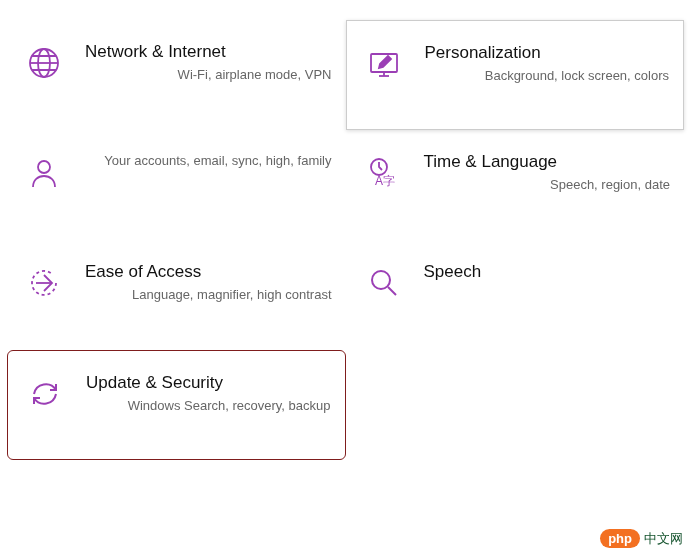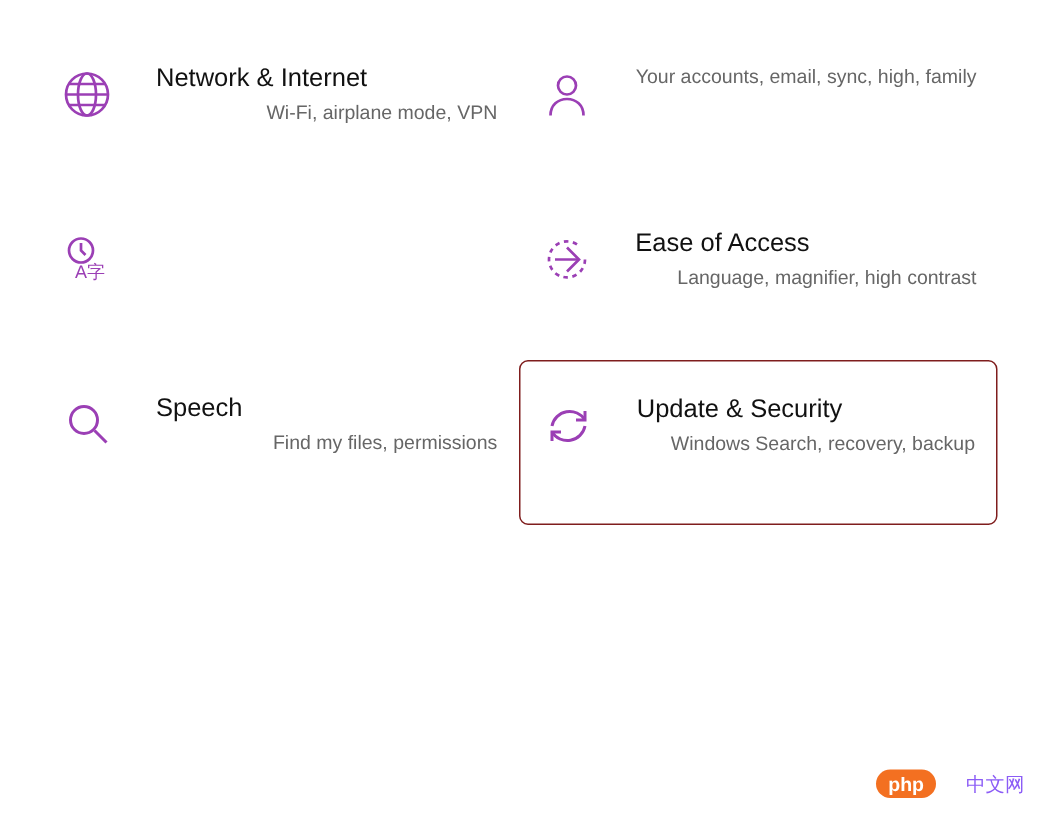--- a/index.html
+++ b/index.html
@@ -6,21 +6,21 @@
     body {
       width: 691px;
       height: 556px;
       font-family: "Segoe UI", Arial, sans-serif;
       background: #fff;
       position: relative;
     }
     .grid {
       display: grid;
       grid-template-columns: 1fr 1fr;
-      padding: 20px 26px;
+      padding: 20px 7px;
       gap: 0;
     }
     .tile {
       display: flex;
       align-items: flex-start;
       padding: 20px 14px;
       min-height: 110px;
       cursor: pointer;
     }
     .tile.hovered {
@@ -30,21 +30,21 @@
     }
     .tile.highlighted {
       border: 1px solid #7f1d1d;
       border-radius: 6px;
     }
     .icon-box {
       width: 46px;
       height: 46px;
       display: flex;
       align-items: center;
-      justify-content: flex-start;
+      justify-content: center;
       flex-shrink: 0;
       margin-right: 18px;
     }
     .icon-box svg {
       width: 36px;
       height: 36px;
     }
     .text-box {
       flex: 1;
       padding-top: 2px;
@@ -57,36 +57,36 @@
     }
     .subtitle {
       font-size: 13px;
       color: #666;
       line-height: 1.4;
       text-align: right;
     }
     .watermark {
       position: absolute;
       right: 8px;
-      bottom: 24px;
+      bottom: 8px;
       display: flex;
       align-items: center;
-      gap: 20px;
+      gap: 4px;
       font-size: 13px;
     }
     .watermark-bubble {
       background: #f37021;
       color: #fff;
       padding: 2px 8px;
       border-radius: 10px;
       font-weight: bold;
       font-size: 13px;
     }
     .watermark-text {
-      color: #8b5cf6;
+      color: #14532d;
       font-size: 13px;
     }
   </style>
 </head>
 <body>
 
 <div class="grid">
 
   <div class="tile">
     <div class="icon-box">
@@ -96,40 +96,58 @@
         <line x1="4" y1="18" x2="32" y2="18"></line>
         <path d="M6 11h24M6 25h24"></path>
       </svg>
     </div>
     <div class="text-box">
       <div class="title">Network &amp; Internet</div>
       <div class="subtitle">Wi-Fi, airplane mode, VPN</div>
     </div>
   </div>
 
+  <div class="tile hovered">
+    <div class="icon-box">
+      <svg viewBox="0 0 36 36" fill="none" stroke="#9b3fb5" stroke-width="1.8">
+        <rect x="5" y="8" width="26" height="18" rx="1"></rect>
+        <line x1="13" y1="30" x2="23" y2="30"></line>
+        <line x1="18" y1="26" x2="18" y2="30"></line>
+        <path d="M14 18l8-8 3 3-8 8-4 1z" fill="#9b3fb5"></path>
+      </svg>
+    </div>
+    <div class="text-box">
+      <div class="title">Personalization</div>
+      <div class="subtitle">Background, lock screen, colors</div>
+    </div>
+  </div>
 
   <div class="tile">
     <div class="icon-box">
       <svg viewBox="0 0 36 36" fill="none" stroke="#9b3fb5" stroke-width="1.8">
         <circle cx="18" cy="12" r="6"></circle>
         <path d="M7 32c0-7 5-11 11-11s11 4 11 11"></path>
       </svg>
     </div>
     <div class="text-box">
       <div class="subtitle">Your accounts, email, sync, high, family</div>
     </div>
   </div>
 
   <div class="tile">
     <div class="icon-box">
       <svg viewBox="0 0 36 36" fill="none" stroke="#9b3fb5" stroke-width="1.8">
         <circle cx="14" cy="12" r="8"></circle>
         <path d="M14 7v5l3 3"></path>
         <text x="10" y="30" fill="#9b3fb5" stroke="none" font-size="12" font-family="Arial">A字</text>
       </svg>
+    </div>
+    <div class="text-box">
+      <div class="title">Time &amp; Language</div>
+      <div class="subtitle">Speech, region, date</div>
     </div>
   </div>
 
   <div class="tile">
     <div class="icon-box">
       <svg viewBox="0 0 36 36" fill="none" stroke="#9b3fb5" stroke-width="1.8">
         <path d="M30 18a12 12 0 1 1-4-9" stroke-dasharray="3 3"></path>
         <path d="M18 10l8 8-8 8"></path>
         <line x1="10" y1="18" x2="26" y2="18"></line>
       </svg>
@@ -142,21 +160,20 @@
 
   <div class="tile">
     <div class="icon-box">
       <svg viewBox="0 0 36 36" fill="none" stroke="#9b3fb5" stroke-width="2">
         <circle cx="16" cy="15" r="9"></circle>
         <line x1="23" y1="22" x2="31" y2="30"></line>
       </svg>
     </div>
     <div class="text-box">
       <div class="title">Speech</div>
-      <div class="subtitle">Find my files, permissions</div>
     </div>
   </div>
 
   <div class="tile highlighted">
     <div class="icon-box">
       <svg viewBox="0 0 36 36" fill="none" stroke="#9b3fb5" stroke-width="2">
         <path d="M29 14a12 12 0 0 0-22 4"></path>
         <path d="M7 22a12 12 0 0 0 22-4"></path>
         <path d="M29 8v6h-6"></path>
         <path d="M7 28v-6h6"></path>

